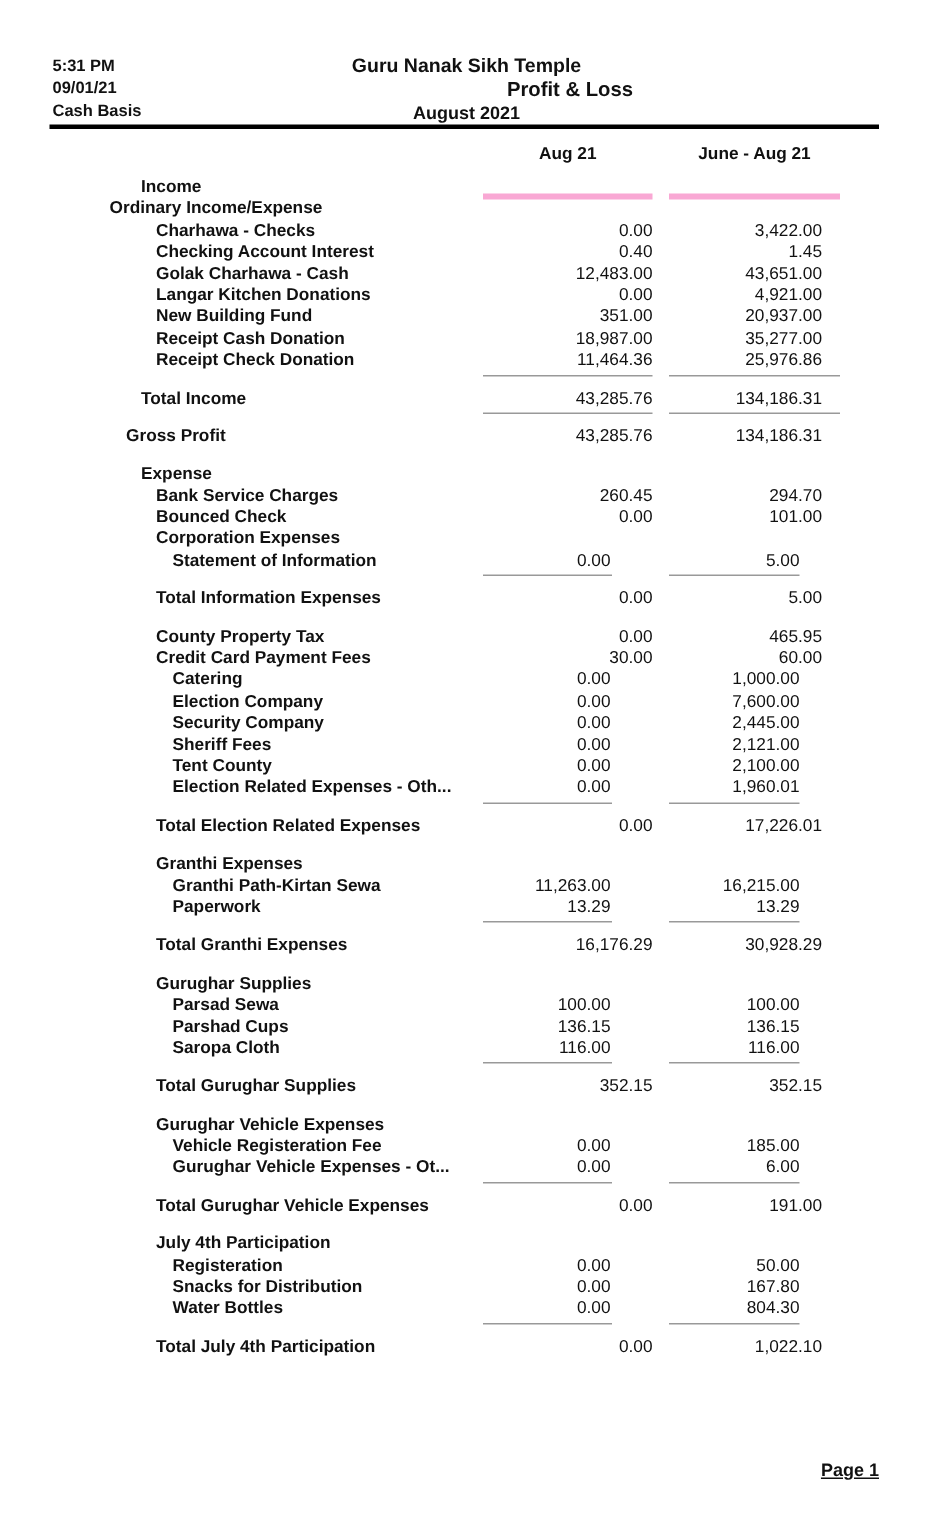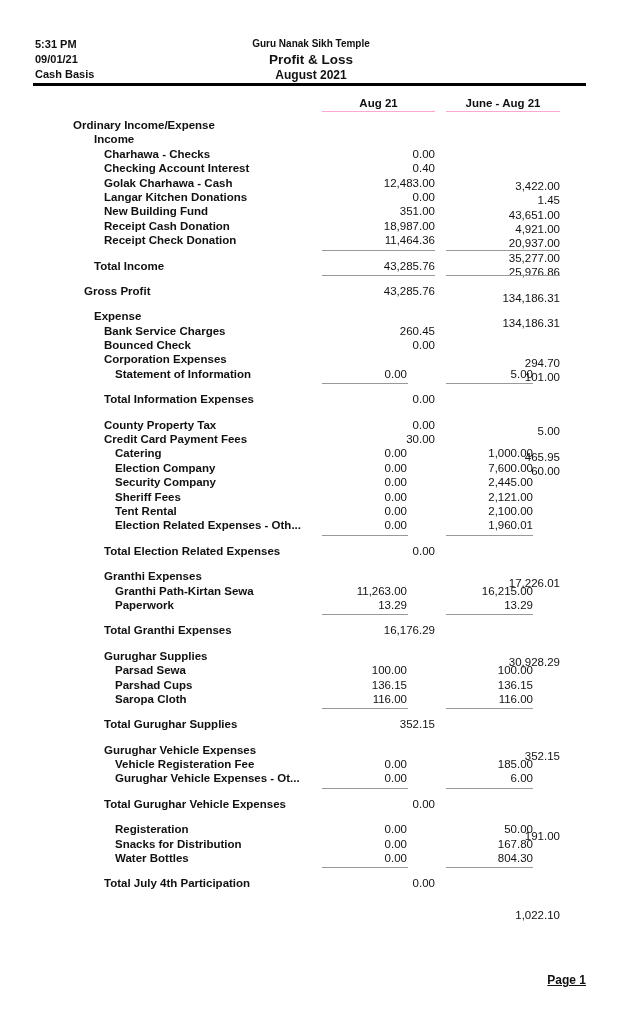--- a/index.html
+++ b/index.html
@@ -2,41 +2,41 @@
 <html><head>
 <meta charset="utf-8">
 <style>
   html, body { margin: 0; padding: 0; background: #ffffff; }
   body {
     width: 622px; height: 1024px; position: relative; overflow: hidden;
     font-family: "Liberation Sans", sans-serif; color: #111;
   }
   .hdr-left { position: absolute; left: 35px; top: 37px; font-weight: bold; font-size: 11px; line-height: 15px; }
   .hdr-center { position: absolute; left: 200px; width: 222px; top: 37px; text-align: center; font-weight: bold; }
-  .hdr-center .company { font-size: 10px; line-height: 14px; }
-  .hdr-center .title { font-size: 13.5px; line-height: 17px; }
+  .hdr-center .company { font-size: 13px; line-height: 14px; }
+  .hdr-center .title { font-size: 13.5px; line-height: 17px; text-align: right; }
   .hdr-center .period { font-size: 12px; line-height: 14px; }
   .hdr-rule { position: absolute; left: 33px; width: 553px; top: 83px; height: 3px; background: #000; }
 
-  .col-head { position: absolute; top: 97px; font-weight: bold; font-size: 11.5px; text-align: center; padding-bottom: 2px; border-bottom: 1px solid #f9a8d4; }
+  .col-head { position: absolute; top: 97px; font-weight: bold; font-size: 11.5px; text-align: center; padding-bottom: 20px; border-bottom: 4px solid #f9a8d4; }
   .col-head.c1 { left: 322px; width: 113px; }
   .col-head.c2 { left: 446px; width: 114px; }
 
   .rows { position: absolute; left: 0; top: 118px; width: 622px; }
   .row { position: relative; height: 14.4px; font-size: 11.5px; line-height: 14.4px; }
   .row .label { position: absolute; white-space: nowrap; font-weight: bold; }
   .row .v { position: absolute; text-align: right; font-weight: normal; }
   .lvl0 .label { left: 73px; }
   .lvl1 .label { left: 94px; }
   .lvl2 .label { left: 104px; }
   .lvl3 .label { left: 115px; }
   .lvl1b .label { left: 84px; }
   
   .v.o1 { right: 187px; width: 110px; }
-  .v.o2 { right: 62px; width: 110px; margin-top: 32px; }
+  .v.o2 { right: 74px; width: 110px; }
   
   .v.i1 { right: 215px; width: 90px; }
   .v.i2 { right: 89px; width: 90px; }
   .uline { position: absolute; bottom: -3px; height: 1px; background: #999; }
   .uline.o1 { left: 322px; width: 113px; }
   .uline.o2 { left: 446px; width: 114px; }
   .uline.i1 { left: 322px; width: 86px; }
   .uline.i2 { left: 446px; width: 87px; }
   .gap { height: 11px; }
 
@@ -56,25 +56,25 @@
   <div class="title">Profit &amp; Loss</div>
   <div class="period">August 2021</div>
 </div>
 
 <div class="hdr-rule"></div>
 
 <div class="col-head c1">Aug 21</div>
 <div class="col-head c2">June - Aug 21</div>
 
 <div class="rows" id="rows">
+    <div class="row lvl1">
+      <span class="label">Income</span>
+    </div>
     <div class="row lvl0">
       <span class="label">Ordinary Income/Expense</span>
-    </div>
-    <div class="row lvl1">
-      <span class="label">Income</span>
     </div>
     <div class="row lvl2">
       <span class="label">Charhawa - Checks</span>
       <span class="v o1">0.00</span>
       <span class="v o2">3,422.00</span>
     </div>
     <div class="row lvl2">
       <span class="label">Checking Account Interest</span>
       <span class="v o1">0.40</span>
       <span class="v o2">1.45</span>
@@ -175,21 +175,21 @@
       <span class="label">Security Company</span>
       <span class="v i1">0.00</span>
       <span class="v i2">2,445.00</span>
     </div>
     <div class="row lvl3">
       <span class="label">Sheriff Fees</span>
       <span class="v i1">0.00</span>
       <span class="v i2">2,121.00</span>
     </div>
     <div class="row lvl3">
-      <span class="label">Tent Rental</span>
+      <span class="label">Tent County</span>
       <span class="v i1">0.00</span>
       <span class="v i2">2,100.00</span>
     </div>
     <div class="row lvl3">
       <span class="label">Election Related Expenses - Oth...</span>
       <span class="v i1">0.00</span>
       <div class="uline i1"></div>
       <span class="v i2">1,960.01</span>
       <div class="uline i2"></div>
     </div>
@@ -264,20 +264,23 @@
       <span class="v i2">6.00</span>
       <div class="uline i2"></div>
     </div>
     <div class="gap"></div>
     <div class="row lvl2">
       <span class="label">Total Gurughar Vehicle Expenses</span>
       <span class="v o1">0.00</span>
       <span class="v o2">191.00</span>
     </div>
     <div class="gap"></div>
+    <div class="row lvl2">
+      <span class="label">July 4th Participation</span>
+    </div>
     <div class="row lvl3">
       <span class="label">Registeration</span>
       <span class="v i1">0.00</span>
       <span class="v i2">50.00</span>
     </div>
     <div class="row lvl3">
       <span class="label">Snacks for Distribution</span>
       <span class="v i1">0.00</span>
       <span class="v i2">167.80</span>
     </div>

